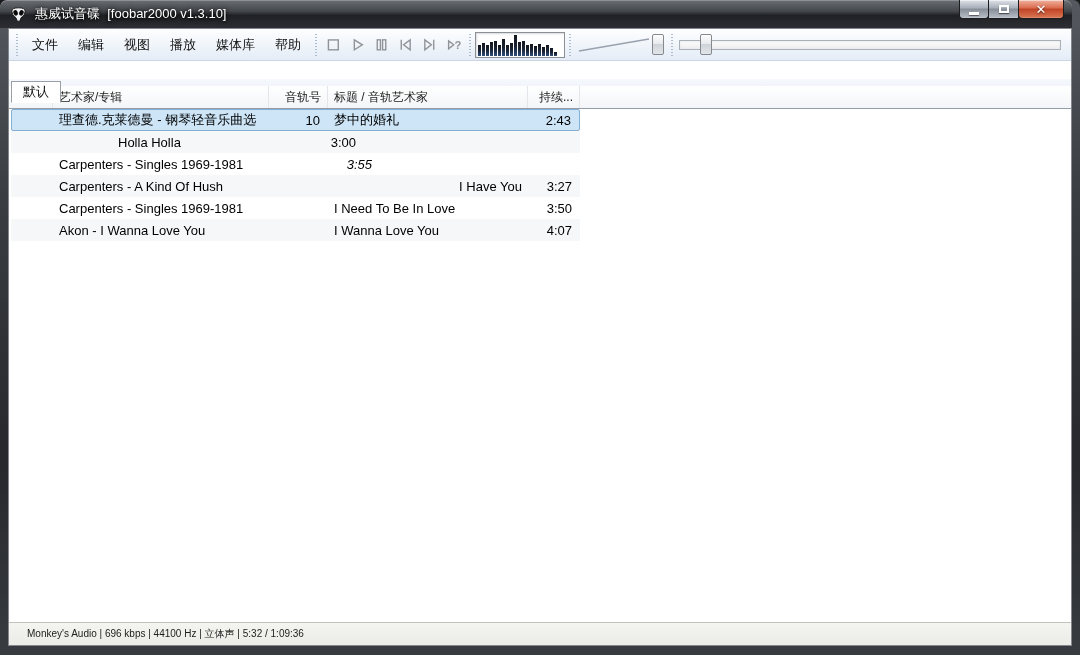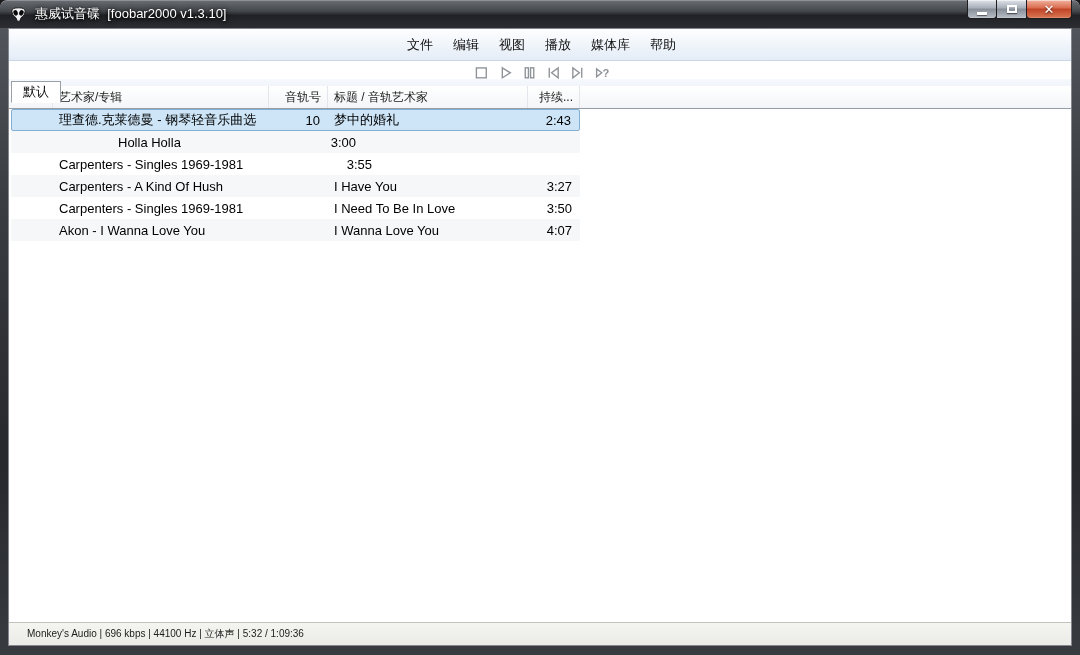--- a/index.html
+++ b/index.html
@@ -3,21 +3,21 @@
 <meta charset="utf-8">
 <style>
   * { margin:0; padding:0; box-sizing:border-box; }
   html,body { width:1080px; height:655px; background:#1b1b1d; font-family:"Liberation Sans","DejaVu Sans",sans-serif; }
 
   .window { position:relative; width:1080px; height:655px; overflow:hidden;
     background:linear-gradient(180deg,#55585e 0%,#3a3d42 30%,#26282c 70%,#383b40 100%);
     border-radius:7px 7px 0 0; }
 
   
-  .titlebar { position:absolute; top:0; left:0; right:0; height:28px;
+  .titlebar { position:absolute; top:0; left:0; right:8px; height:28px;
     background:linear-gradient(180deg,#6b6e74 0%,#44474c 40%,#1f2125 55%,#2c2e33 100%);
     border-radius:7px 7px 0 0; box-shadow:inset 0 1px 0 rgba(255,255,255,.25);
     display:flex; align-items:center; }
   .app-icon { width:17px; height:15px; margin:0 8px 0 10px; }
   .win-title { color:#fff; font-size:13px; text-shadow:0 1px 3px #000, 0 0 6px rgba(0,0,0,.8); white-space:pre; }
   .win-controls { position:absolute; top:0; right:8px; display:flex; }
   .wbtn { height:19px; border:1px solid #1d1d1f; border-top:none; border-radius:0 0 4px 4px;
     display:flex; align-items:center; justify-content:center;
     box-shadow:inset 0 1px 0 rgba(255,255,255,.5), inset 0 -1px 0 rgba(255,255,255,.15); cursor:default; }
   .wbtn.min, .wbtn.max { width:30px;
@@ -29,21 +29,21 @@
   .glyph-max { width:10px; height:8px; border:2px solid #fff; box-shadow:0 1px 1px rgba(0,0,0,.5); }
   .glyph-close { color:#fff; font-size:13px; font-weight:bold; text-shadow:0 1px 2px rgba(0,0,0,.6); line-height:17px; }
 
   
   .client { position:absolute; top:28px; left:8px; right:8px; bottom:9px;
     background:#fff; border:1px solid #83878d; }
 
   
   .toolbar-row { height:32px; display:flex; align-items:center;
     background:linear-gradient(180deg,#fdfeff 0%,#f2f6fb 45%,#e4ecf7 100%);
-    border-bottom:1px solid #ccd6e4; padding-left:3px;flex-direction:column; }
+    border-bottom:1px solid #ccd6e4; padding-left:3px; }
   .grip { width:4px; height:22px; margin:0 3px;
     background-image:repeating-linear-gradient(to bottom,#aebbcd 0 1px,transparent 1px 3px);
     background-size:2px 100%; background-repeat:no-repeat; background-position:1px 0; cursor:move; }
   .menubar { display:flex; align-items:center; height:100%; }
   .menu-item { padding:0 10px; font-size:13px; color:#111; line-height:31px; cursor:default; }
   .playback { display:flex; align-items:center; }
   .tb-btn { width:24px; height:24px; display:flex; align-items:center; justify-content:center; border-radius:2px; }
   .tb-btn svg { width:17px; height:17px; stroke:#8f9499; fill:none; stroke-width:1.3; }
   .tb-btn svg text { stroke:none; fill:#8f9499; font-weight:bold; }
 
@@ -225,27 +225,27 @@
           <div class="prow alt">
             <div class="pcell" style="width: 42px;"></div>
             <div class="pcell right" style="width: 59px;"></div>
             <div class="pcell" style="width: 200px;">Holla Holla</div>
             <div class="pcell right" style="width: 52px;">3:00</div>
           </div>
           <div class="prow">
             <div class="pcell" style="width: 42px;"></div>
             <div class="pcell" style="width: 216px;">Carpenters - Singles 1969-1981</div>
             <div class="pcell right" style="width: 59px;"></div>
-            <div class="pcell right" style="width: 52px;">3:55</div>
+            <div class="pcell right" style="width: 52px; font-style: italic;">3:55</div>
           </div>
           <div class="prow alt">
             <div class="pcell" style="width: 42px;"></div>
             <div class="pcell" style="width: 216px;">Carpenters - A Kind Of Hush</div>
             <div class="pcell right" style="width: 59px;"></div>
-            <div class="pcell" style="width: 200px;">I Have You</div>
+            <div class="pcell" style="width: 200px; text-align: right;">I Have You</div>
             <div class="pcell right" style="width: 52px;">3:27</div>
           </div>
           <div class="prow">
             <div class="pcell" style="width: 42px;"></div>
             <div class="pcell" style="width: 216px;">Carpenters - Singles 1969-1981</div>
             <div class="pcell right" style="width: 59px;"></div>
             <div class="pcell" style="width: 200px;">I Need To Be In Love</div>
             <div class="pcell right" style="width: 52px;">3:50</div>
           </div>
           <div class="prow alt">

